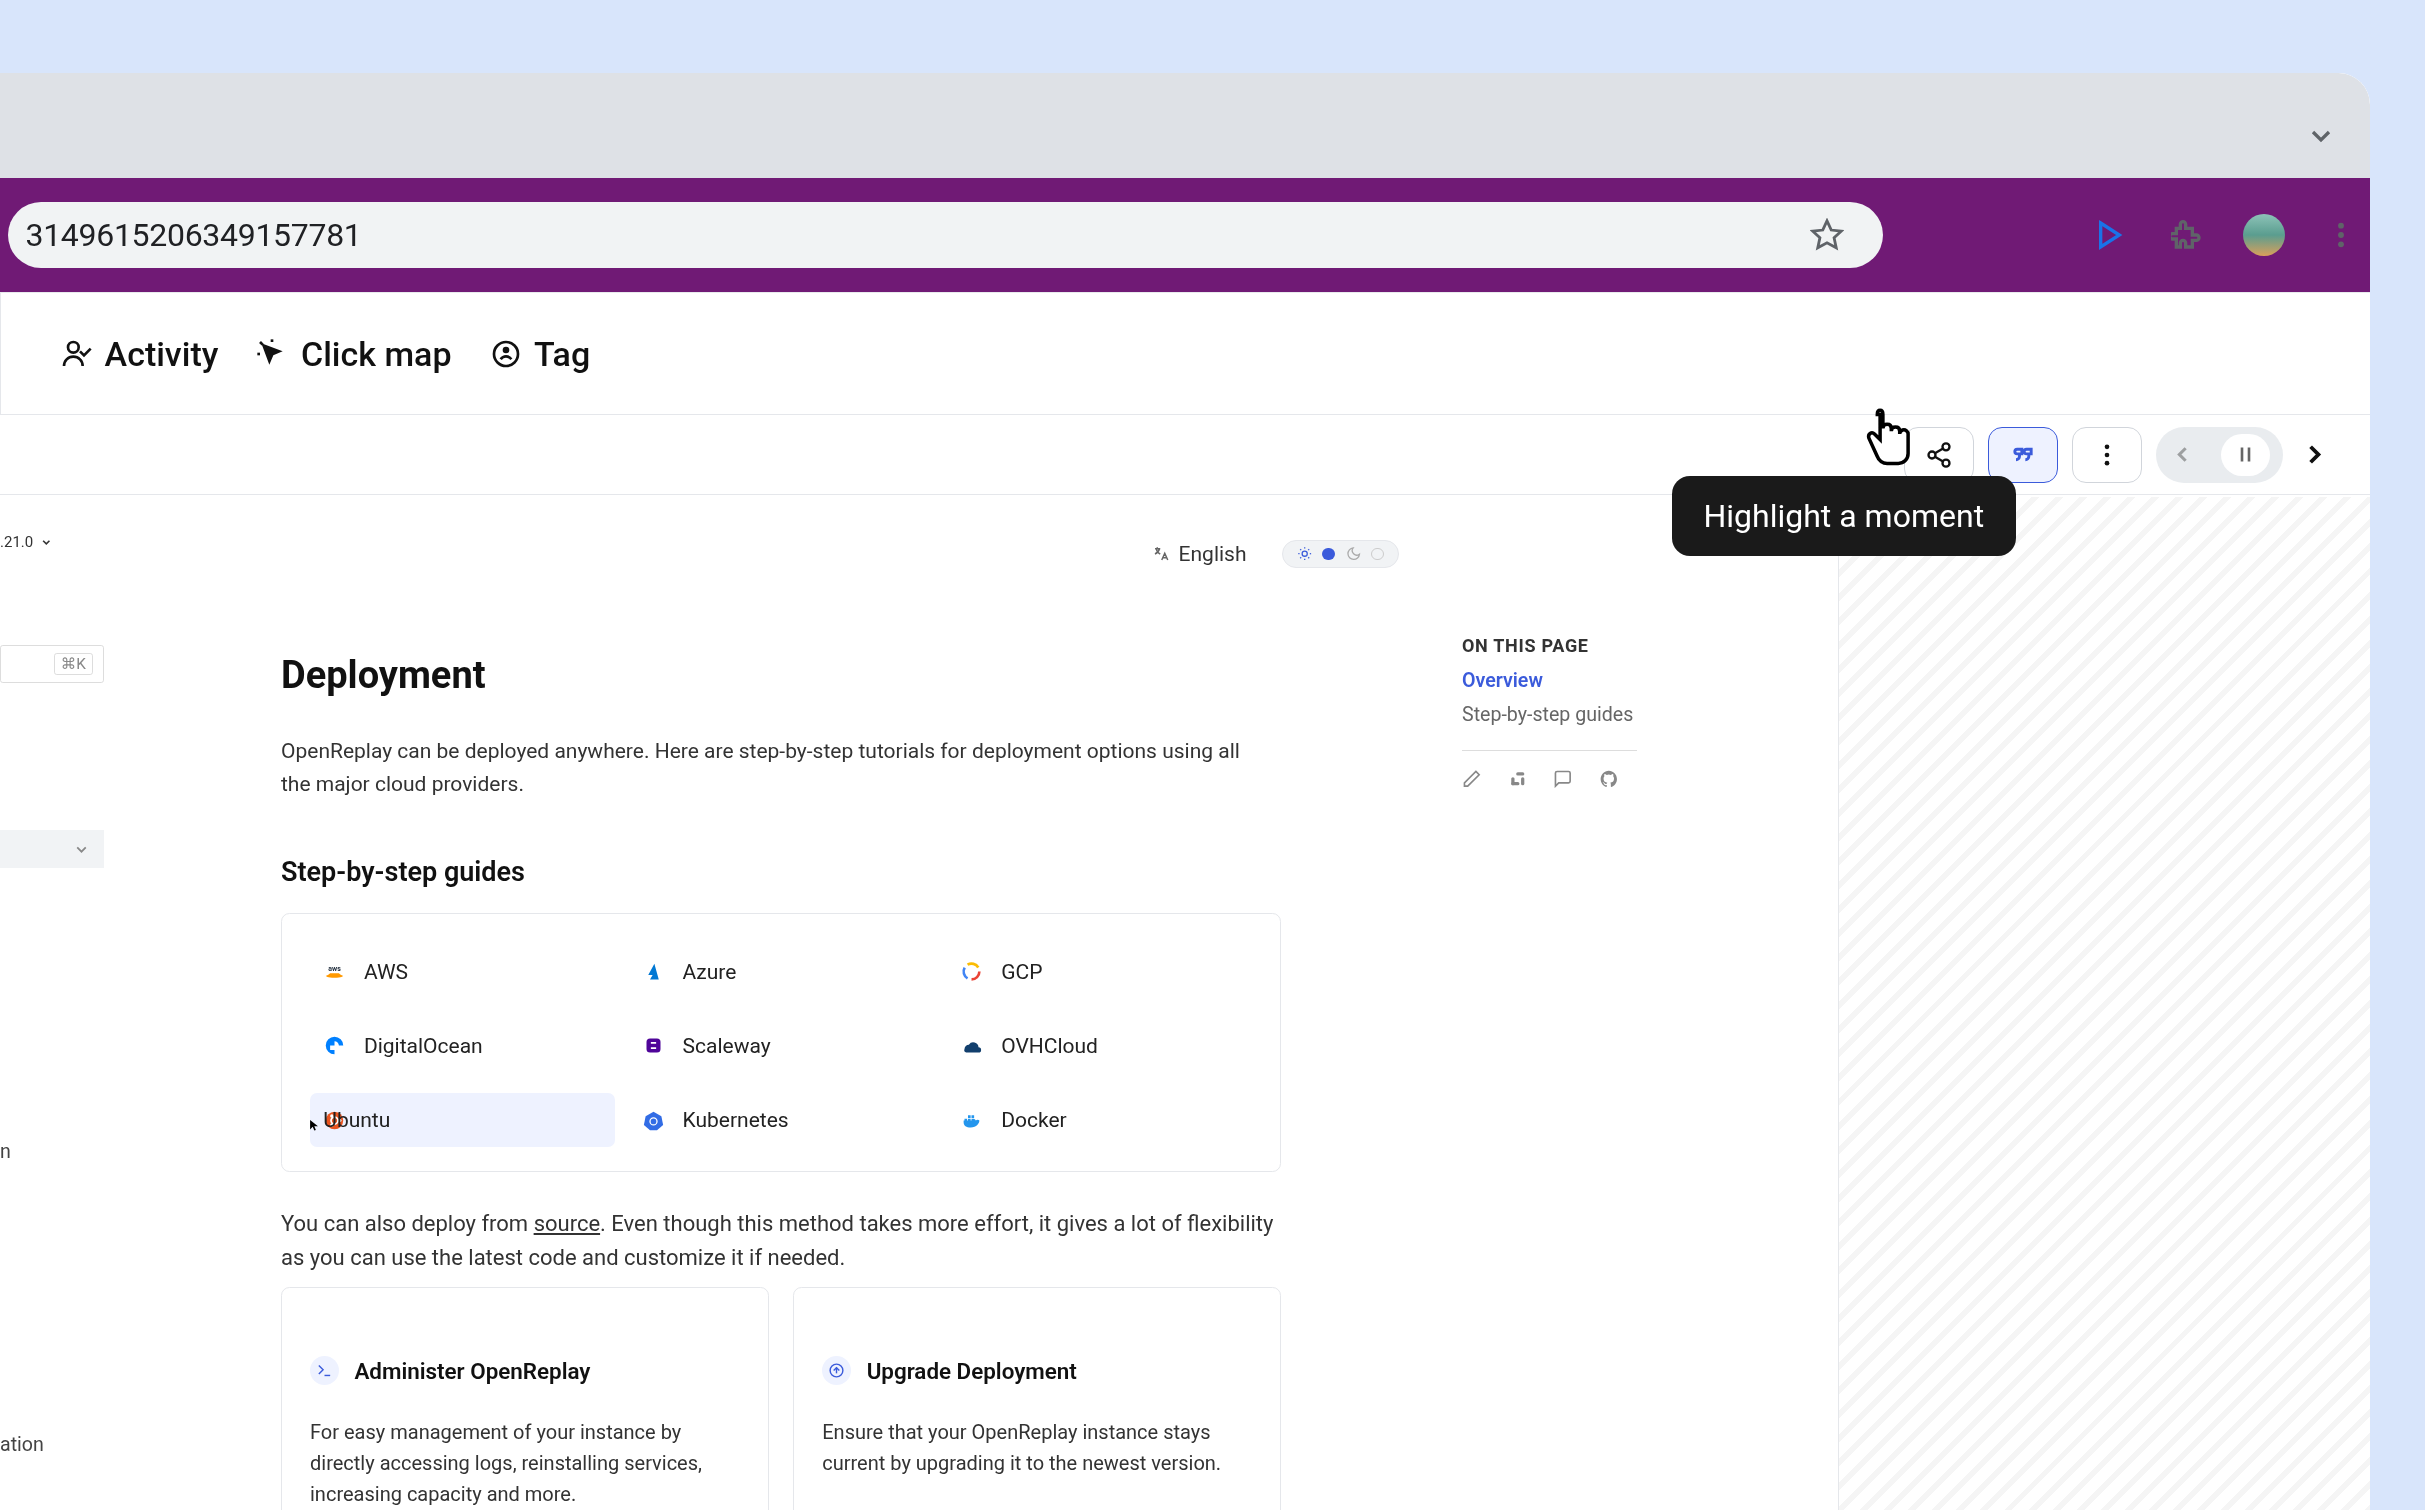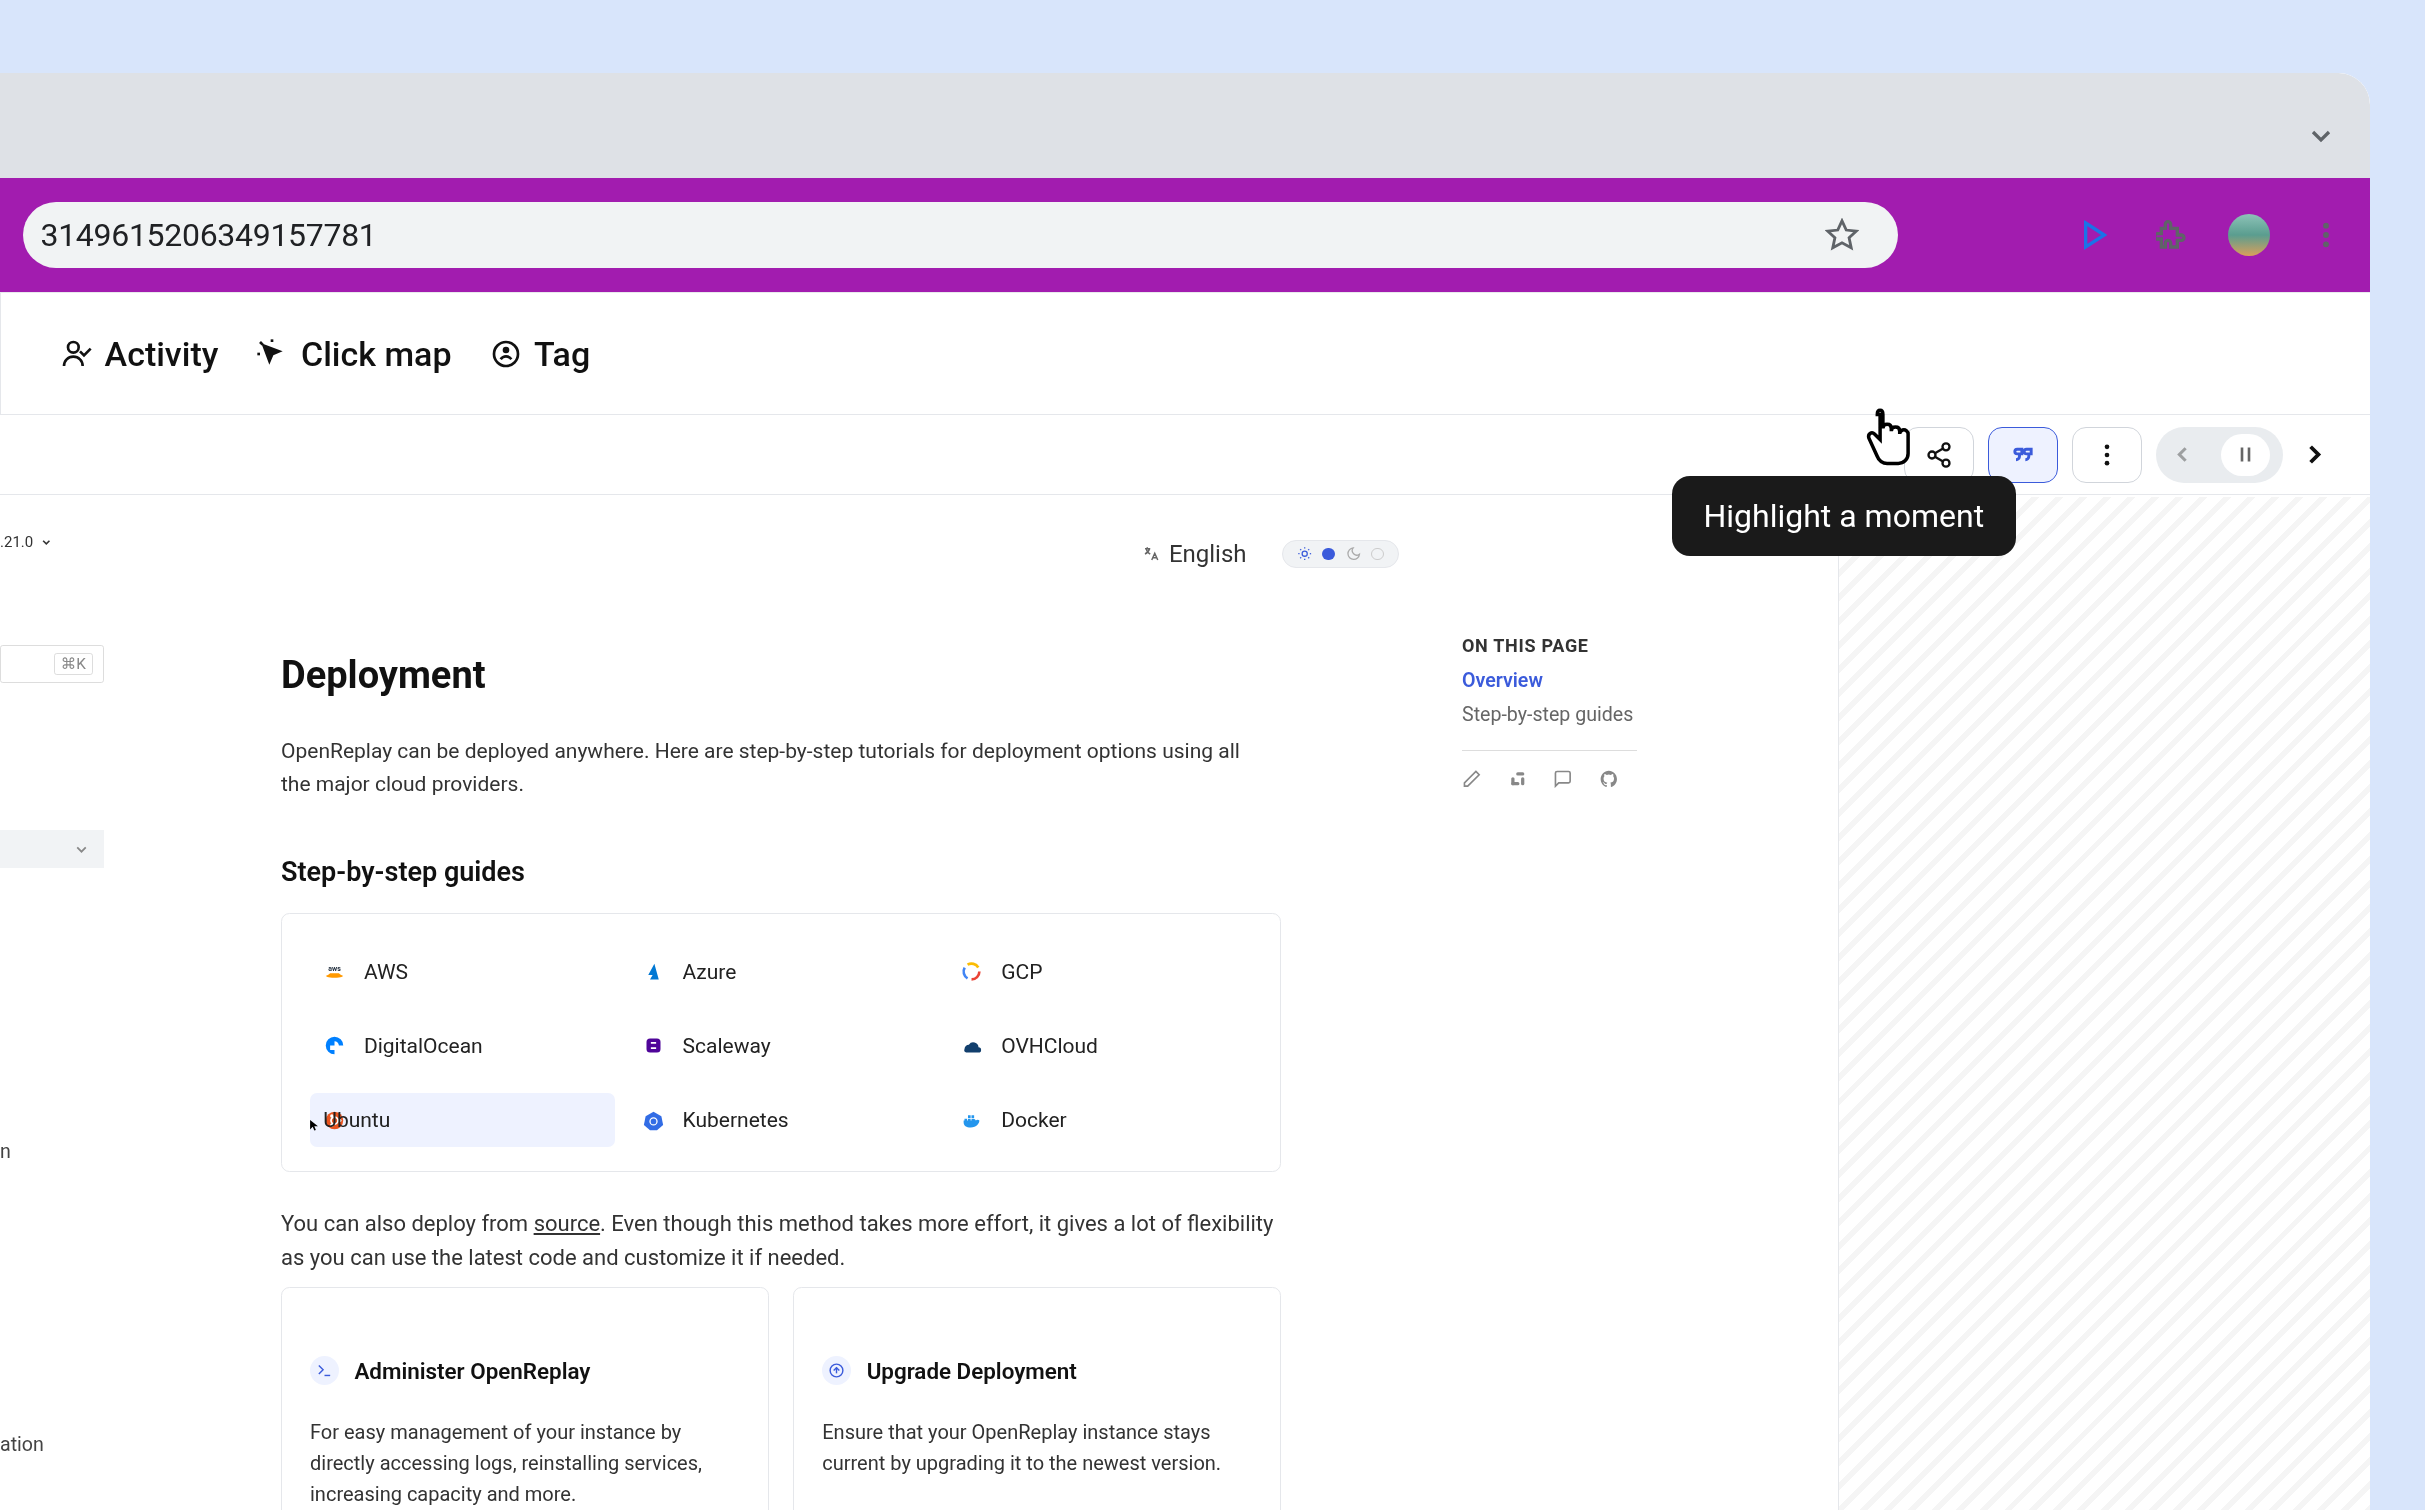--- a/index.html
+++ b/index.html
@@ -38,24 +38,24 @@
     width: 56px;
     height: 56px;
     display: flex;
     align-items: center;
     justify-content: center;
   }
   
   
   .chrome-address {
     height: 115px;
-    background: #a21caf;
-    display: flex;
-    align-items: center;
-    padding: 0 23px;
+    background: #701a75;
+    display: flex;
+    align-items: center;
+    padding: 0 8px;
     border-bottom: 0.7px solid #e8eaed;
   }
   .address-field {
     flex: 0 0 auto;
     height: 66px;
     background: #f1f3f4;
     border-radius: 35px;
     display: flex;
     align-items: center;
     padding: 0 35px 0 17.5px;
@@ -266,21 +266,21 @@
     justify-content: flex-end;
     align-items: center;
     gap: 35px;
     padding-right: 14px;
     height: 42px;
   }
   .lang-selector {
     display: flex;
     align-items: center;
     gap: 8.4px;
-    font-size: 24px;
+    font-size: 21px;
     color: #333;
   }
   .theme-toggle {
     display: flex;
     align-items: center;
     gap: 10.5px;
     background: #f1f3f5;
     border-radius: 28px;
     padding: 5.6px 14px;
     border: 0.7px solid #e5e7eb;

